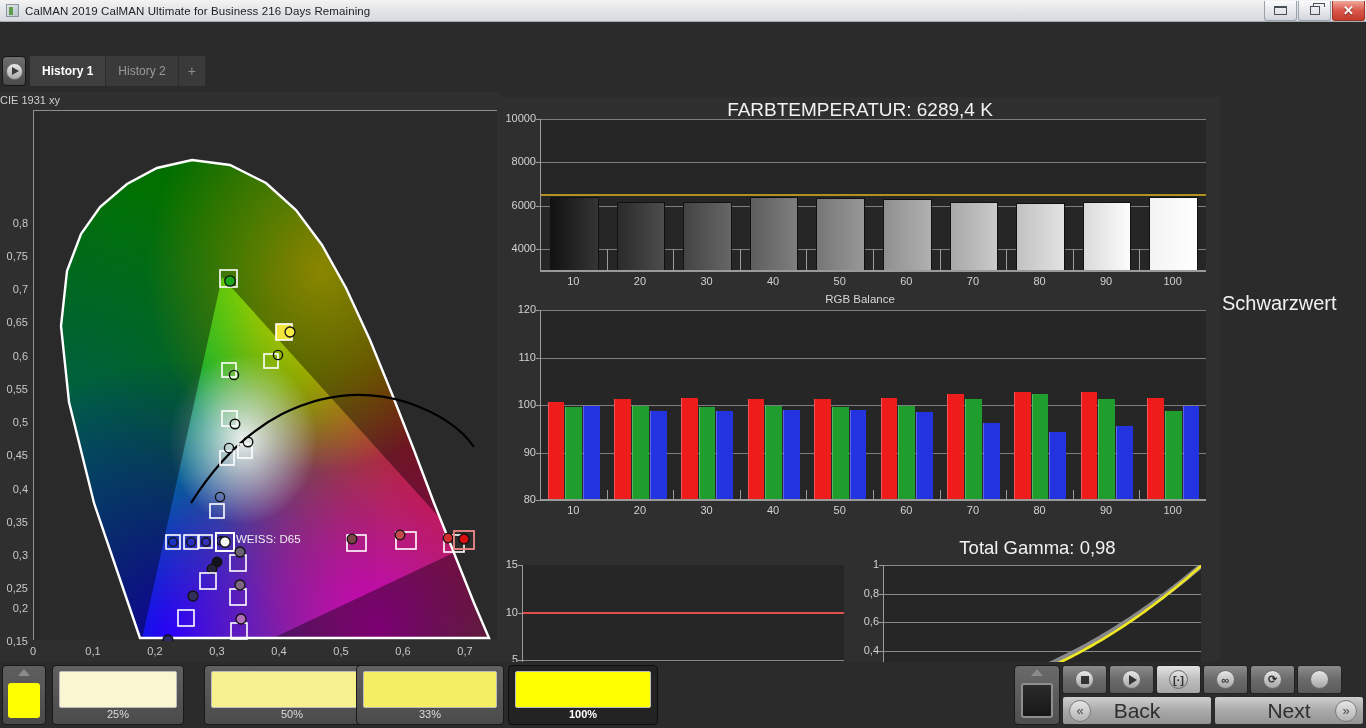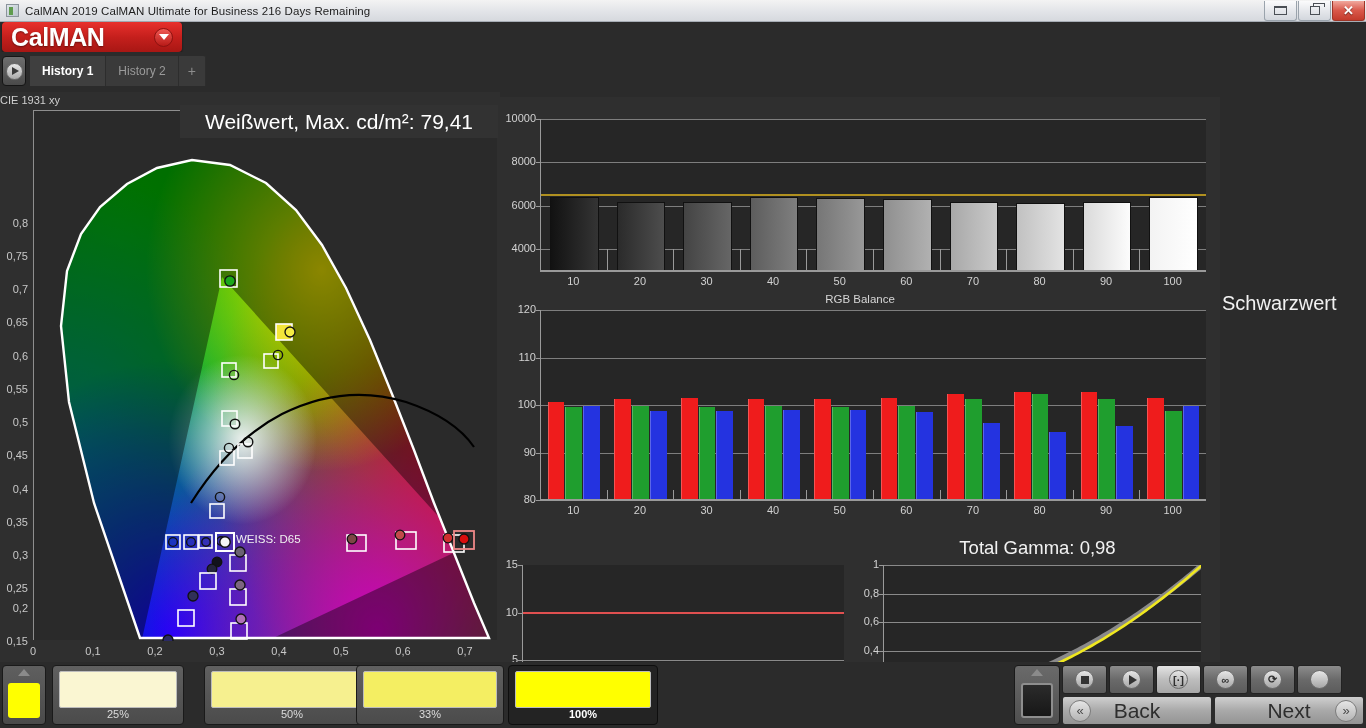--- a/index.html
+++ b/index.html
@@ -171,26 +171,20 @@
     <div>
         <span class="gr"></span>
       </div>
     <div class="close">
         <span class="gx">✕</span>
       </div>
   </div>
 </div>
 
 <div id="header">
-  <div id="logo">
-    <span class="ltxt">CalMAN</span>
-    <span class="lcaret">
-        <i></i>
-      </span>
-  </div>
   <div id="gradbar"></div>
 </div>
 
 <div id="toolbar">
   <div id="playbtn">
     <span class="pc">
         <i></i>
       </span>
   </div>
   <div id="tabs">
@@ -367,23 +361,20 @@
           <rect x="166" y="462" width="16" height="16" fill="none" stroke="#fff" stroke-width="1.6"></rect>
           <circle cx="159" cy="485" r="5" fill="#303058"></circle>
           <rect x="144" y="499" width="16" height="16" fill="none" stroke="#fff" stroke-width="1.6"></rect>
           <circle cx="134" cy="529" r="5" fill="#2a2a66"></circle>
           <rect x="117" y="539" width="17" height="17" fill="none" stroke="#fff" stroke-width="1.6"></rect>
           <circle cx="125" cy="548" r="5" fill="#1515a8"></circle>
         </g>
       </svg>
     </div>
 
-    <div id="cie-overlay">
-      <span>Weißwert, Max. cd/m²: 79,41</span>
-    </div>
     <div id="weiss-lab" style="left:236px;top:441px">WEISS: D65</div>
 
     <div class="cie-ylab" style="right:auto;left:-6px;top:125px;width:34px;text-align:right">0,8</div>
     <div class="cie-ylab" style="right:auto;left:-6px;top:158px;width:34px;text-align:right">0,75</div>
     <div class="cie-ylab" style="right:auto;left:-6px;top:191px;width:34px;text-align:right">0,7</div>
     <div class="cie-ylab" style="right:auto;left:-6px;top:224px;width:34px;text-align:right">0,65</div>
     <div class="cie-ylab" style="right:auto;left:-6px;top:258px;width:34px;text-align:right">0,6</div>
     <div class="cie-ylab" style="right:auto;left:-6px;top:291px;width:34px;text-align:right">0,55</div>
     <div class="cie-ylab" style="right:auto;left:-6px;top:324px;width:34px;text-align:right">0,5</div>
     <div class="cie-ylab" style="right:auto;left:-6px;top:357px;width:34px;text-align:right">0,45</div>
@@ -400,20 +391,21 @@
     <div class="cie-xlab" style="left:75px;top:553px">0,1</div>
     <div class="cie-xlab" style="left:137px;top:553px">0,2</div>
     <div class="cie-xlab" style="left:199px;top:553px">0,3</div>
     <div class="cie-xlab" style="left:261px;top:553px">0,4</div>
     <div class="cie-xlab" style="left:323px;top:553px">0,5</div>
     <div class="cie-xlab" style="left:385px;top:553px">0,6</div>
     <div class="cie-xlab" style="left:447px;top:553px">0,7</div>
   </div>
 
   <div class="chart" id="ct-chart">
+    <div class="ctitle" id="ct-title" style="left:0;top:2px;width:720px;font-size:19px;">FARBTEMPERATUR: 6289,4 K</div>
     <div class="plotarea" id="ct-plot" style="left:40px;top:22px;width:666px;height:152px;">
         <div class="gridline" style="top:130.3px;"></div>
         <div class="gridline" style="top:86.9px;"></div>
         <div class="gridline" style="top:43.4px;"></div>
         <div class="gridline" style="top:0.0px;"></div>
         <div style="position:absolute;left:9.0px;top:78.0px;width:48.6px;height:74.0px;border:1px solid #111;background:linear-gradient(to right, rgb(18,18,18), rgb(52,52,52));" title="10%: 6410 K"></div>
         <div style="position:absolute;left:75.6px;top:83.3px;width:48.6px;height:68.7px;border:1px solid #111;background:linear-gradient(to right, rgb(43,43,43), rgb(77,77,77));" title="20%: 6165 K"></div>
         <div style="position:absolute;left:142.2px;top:82.7px;width:48.6px;height:69.3px;border:1px solid #111;background:linear-gradient(to right, rgb(68,68,68), rgb(102,102,102));" title="30%: 6190 K"></div>
         <div style="position:absolute;left:208.8px;top:78.4px;width:48.6px;height:73.6px;border:1px solid #111;background:linear-gradient(to right, rgb(93,93,93), rgb(127,127,127));" title="40%: 6390 K"></div>
         <div style="position:absolute;left:275.4px;top:78.6px;width:48.6px;height:73.4px;border:1px solid #111;background:linear-gradient(to right, rgb(118,118,118), rgb(152,152,152));" title="50%: 6380 K"></div>

